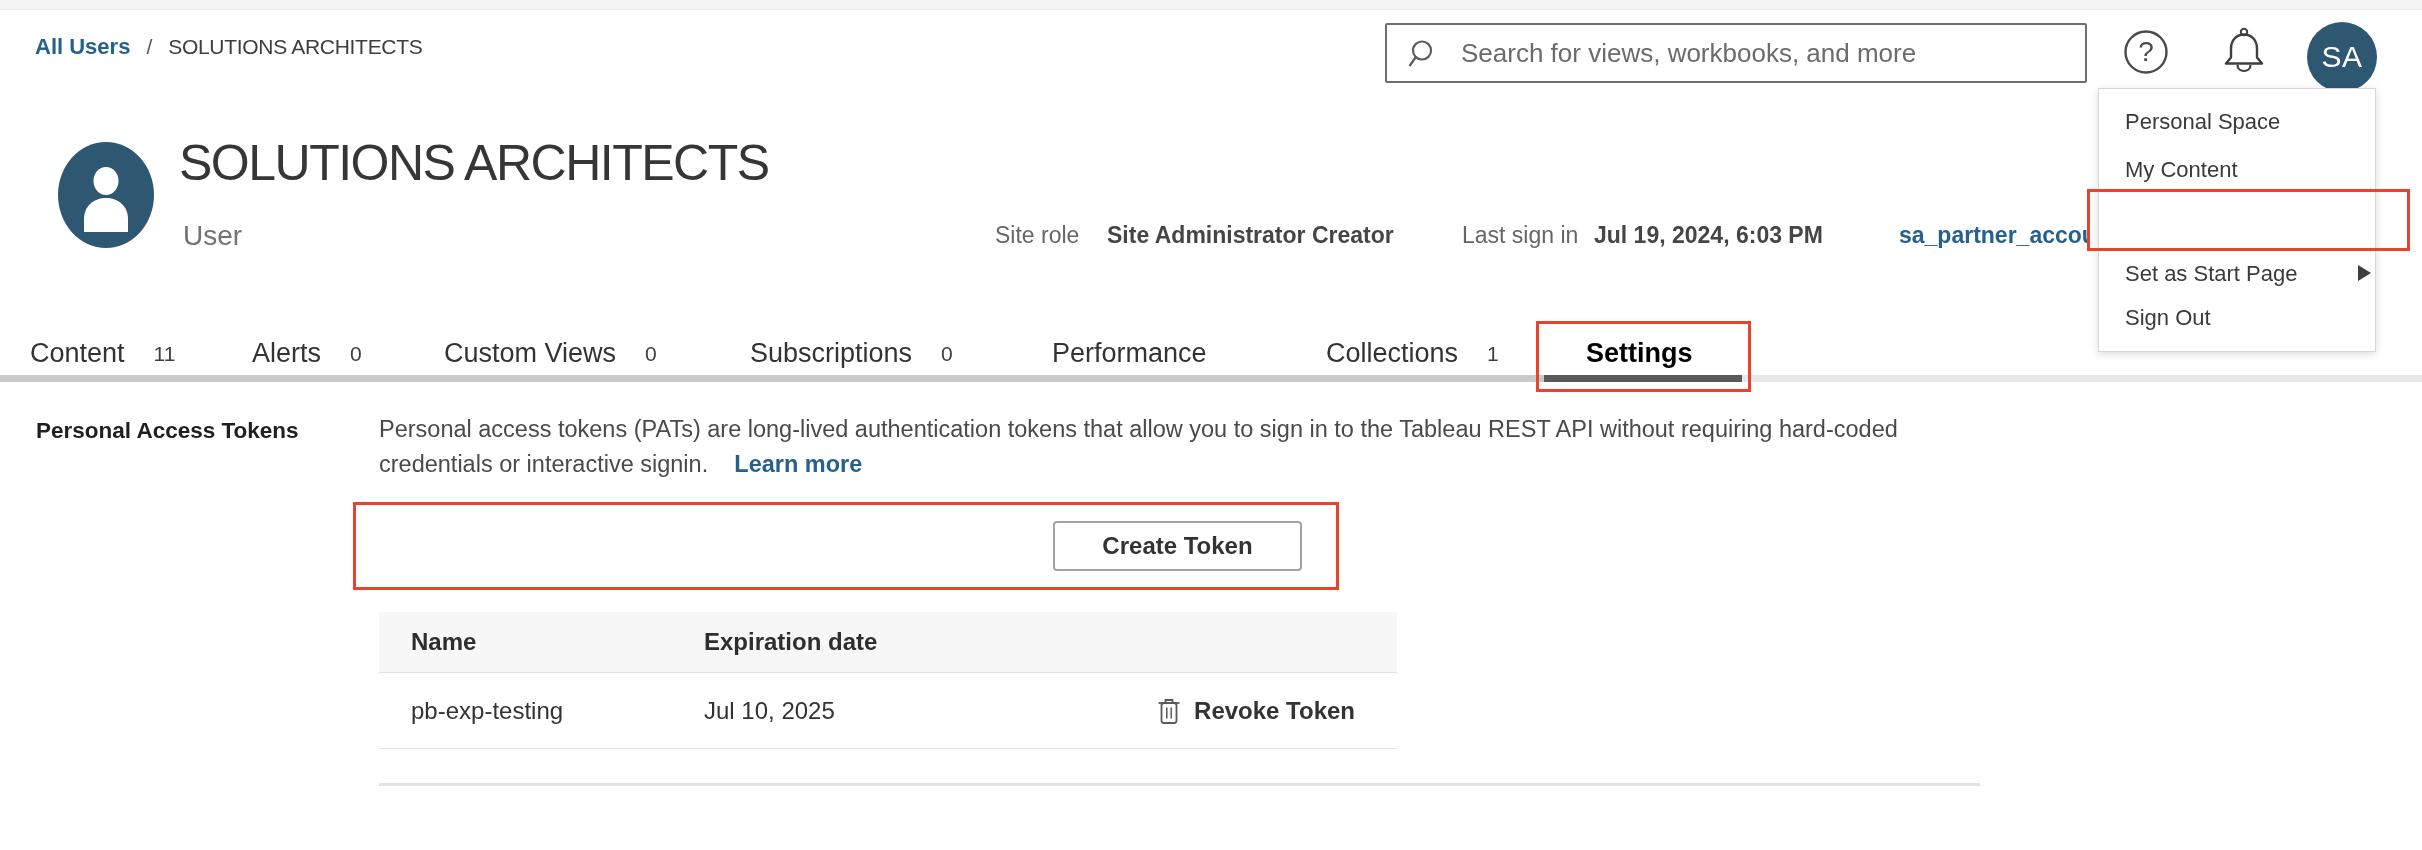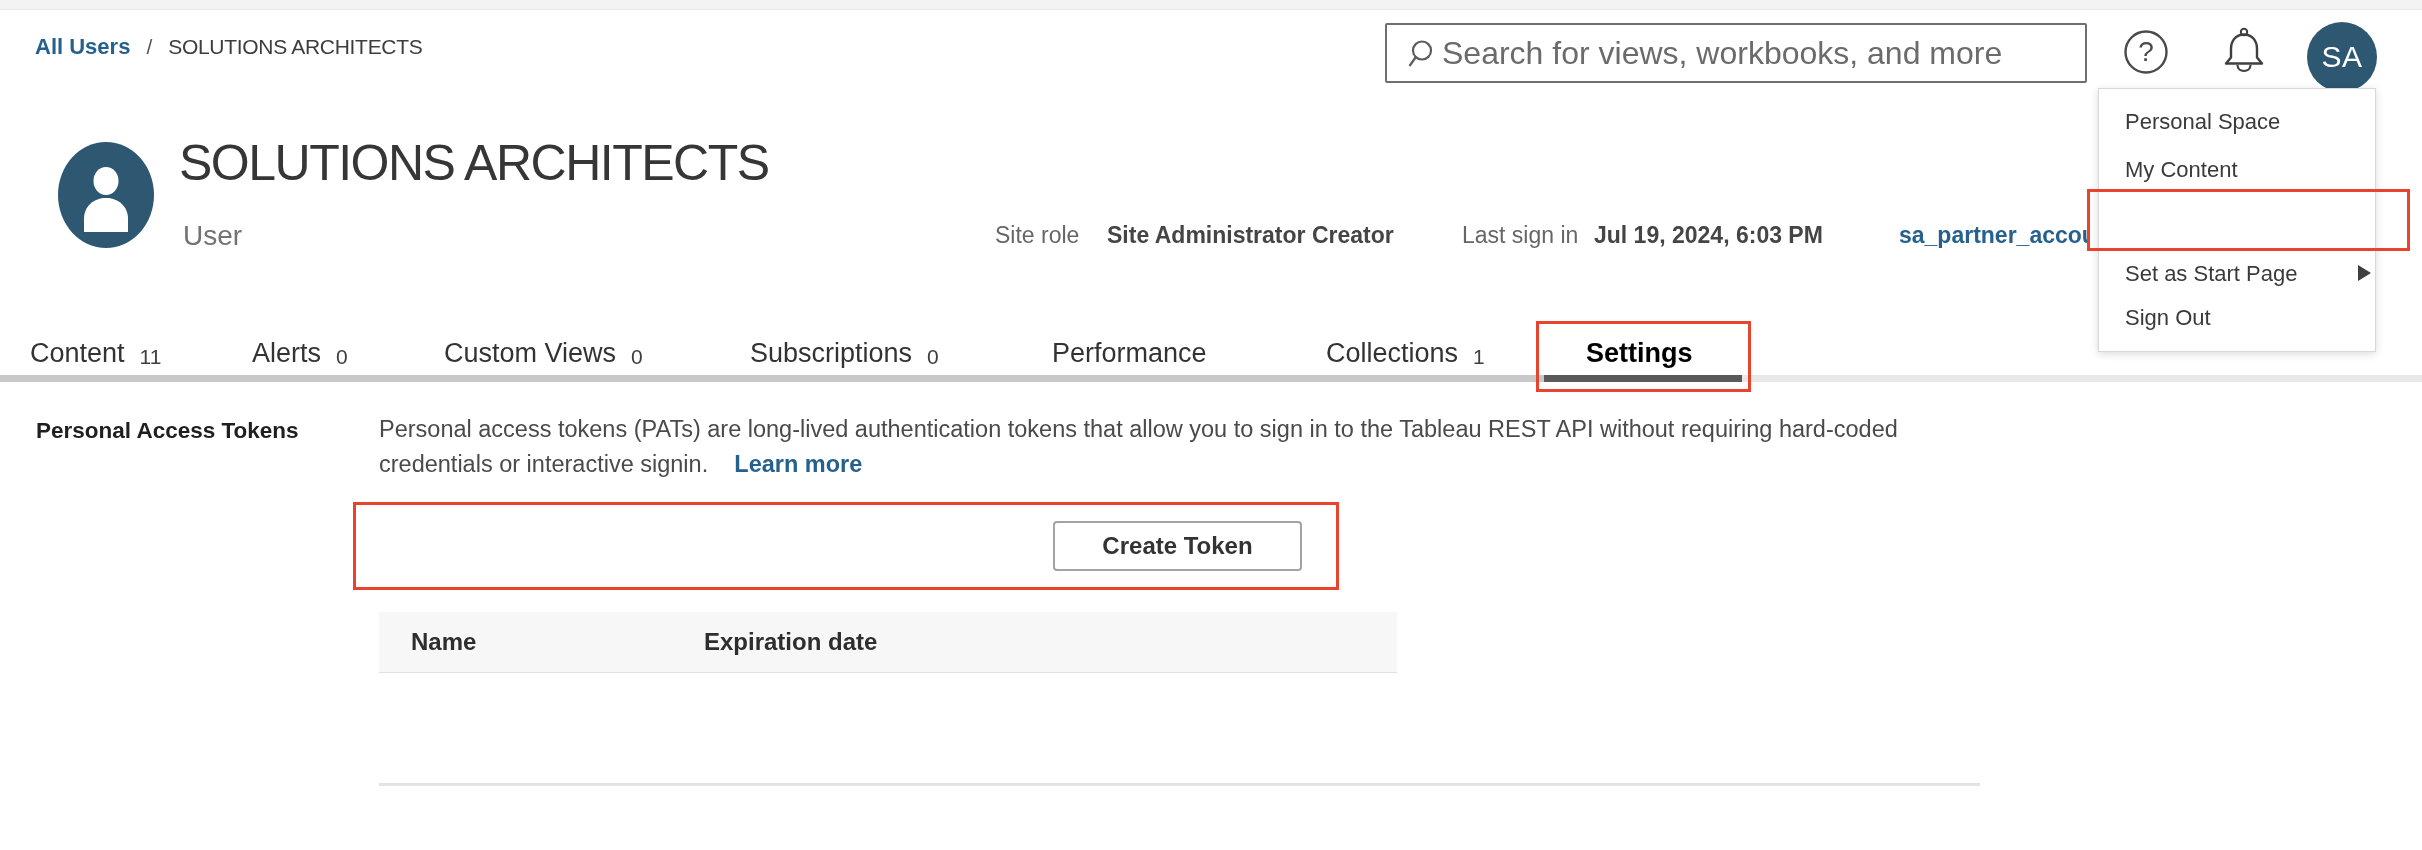--- a/index.html
+++ b/index.html
@@ -13,21 +13,21 @@
 
   
   .breadcrumb{left:35px;top:34px;display:flex;align-items:baseline;font-size:22px;}
   .crumb-parent{color:#26618e;font-weight:bold;cursor:pointer;}
   .crumb-sep{color:#555;margin:0 16px;font-size:21px;}
   .crumb-current{color:#3d3d3d;font-size:21px;letter-spacing:-0.3px;}
 
   
   .search-box{left:1385px;top:23px;width:702px;height:60px;border:2px solid #6f6f6f;border-radius:2px;background:#fff;}
   .search-box input{position:absolute;left:0;top:0;width:100%;height:100%;border:none;outline:none;
-    padding-left:55px;font-size:32px;font-family:inherit;color:#4c1d95;background:transparent;}
+    padding-left:74px;font-size:26px;font-family:inherit;color:#4c1d95;background:transparent;}
   .search-box input::placeholder{color:#6b6b6b;opacity:1;}
   .search-glyph{position:absolute;left:20px;top:13px;}
 
   
   .icon-btn{cursor:pointer;}
   .help-btn{left:2123px;top:29px;width:46px;height:46px;}
   .bell-btn{left:2220px;top:25px;width:48px;height:52px;}
   .avatar-small{left:2307px;top:22px;width:70px;height:70px;border-radius:50%;background:#2e5772;
     display:flex;align-items:center;justify-content:center;color:#fff;font-size:30px;letter-spacing:0.5px;cursor:pointer;}
 
@@ -52,21 +52,21 @@
   .meta-label{font-size:23px;color:#666;white-space:nowrap;}
   .meta-value{font-size:23px;color:#454545;font-weight:bold;white-space:nowrap;}
   .m-sitrole-l{left:995px;top:222px;}
   .m-sitrole-v{left:1107px;top:222px;}
   .m-last-l{left:1462px;top:222px;}
   .m-last-v{left:1594px;top:222px;}
   .m-username{left:1899px;top:222px;width:189px;overflow:hidden;white-space:nowrap;
     font-size:23px;font-weight:bold;color:#26618e;cursor:pointer;}
 
   
-  .tab{position:absolute;top:338px;display:flex;align-items:flex-end;gap:15px;font-size:27px;color:#333;cursor:pointer;white-space:nowrap;}
+  .tab{position:absolute;top:338px;display:flex;align-items:center;gap:29px;font-size:27px;color:#333;cursor:pointer;white-space:nowrap;}
   .tab .count{font-size:21px;color:#3f3f3f;}
   .tab-0{left:30px;} .tab-1{left:252px;} .tab-2{left:444px;} .tab-3{left:750px;}
   .tab-4{left:1052px;} .tab-5{left:1326px;}
   .tab-6{left:1586px;font-weight:bold;color:#000000;}
   .tabbar-seg{height:7px;top:375px;}
   .seg-left{left:0;width:1546px;background:#c9c9c9;}
   .seg-active{left:1544px;width:198px;background:#5a5a5a;}
   .seg-right{left:1742px;width:680px;background:#e8e8e8;}
 
   
@@ -199,20 +199,36 @@
     <span class="learn-more">Learn more</span>
   </div>
 
   <button class="abs create-btn">Create Token</button>
 
   <div class="abs pat-table">
     <div class="t-header">
       <span class="col-name">Name</span>
       <span class="col-exp">Expiration date</span>
     </div>
+    <div class="t-row">
+      <span class="col-name">pb-exp-testing</span>
+      <span class="col-exp">Jul 10, 2025</span>
+      <span class="revoke">
+        <svg width="26" height="30" viewBox="0 0 26 30">
+          <g fill="none" stroke="#5a5a5a">
+            <rect x="5.5" y="7" width="15" height="20" rx="2.5" stroke-width="1.8"></rect>
+            <line x1="2.5" y1="7" x2="23.5" y2="7" stroke-width="1.8"></line>
+            <path d="M9.5 7 V4 h7 v3" stroke-width="1.8"></path>
+            <line x1="10.8" y1="11.5" x2="10.8" y2="22.5" stroke-width="1.5"></line>
+            <line x1="15.2" y1="11.5" x2="15.2" y2="22.5" stroke-width="1.5"></line>
+          </g>
+        </svg>
+        <span class="revoke-label">Revoke Token</span>
+      </span>
+    </div>
   </div>
 
   <div class="abs bottom-divider"></div>
 
   <div class="abs annotation ann-menu"></div>
   <div class="abs annotation ann-settings"></div>
   <div class="abs annotation ann-input"></div>
 
 </div>
 

